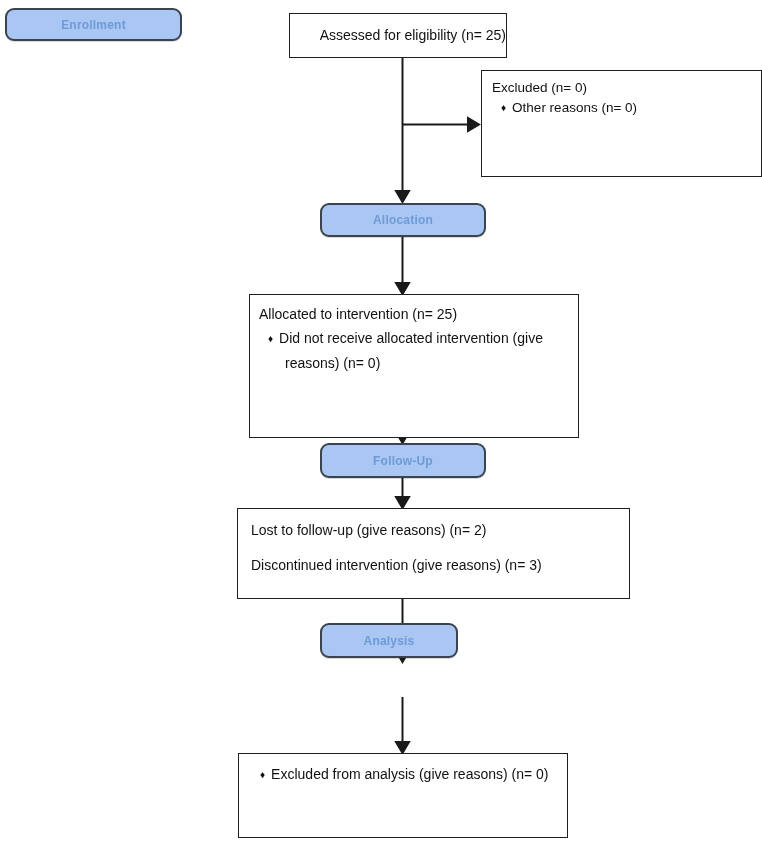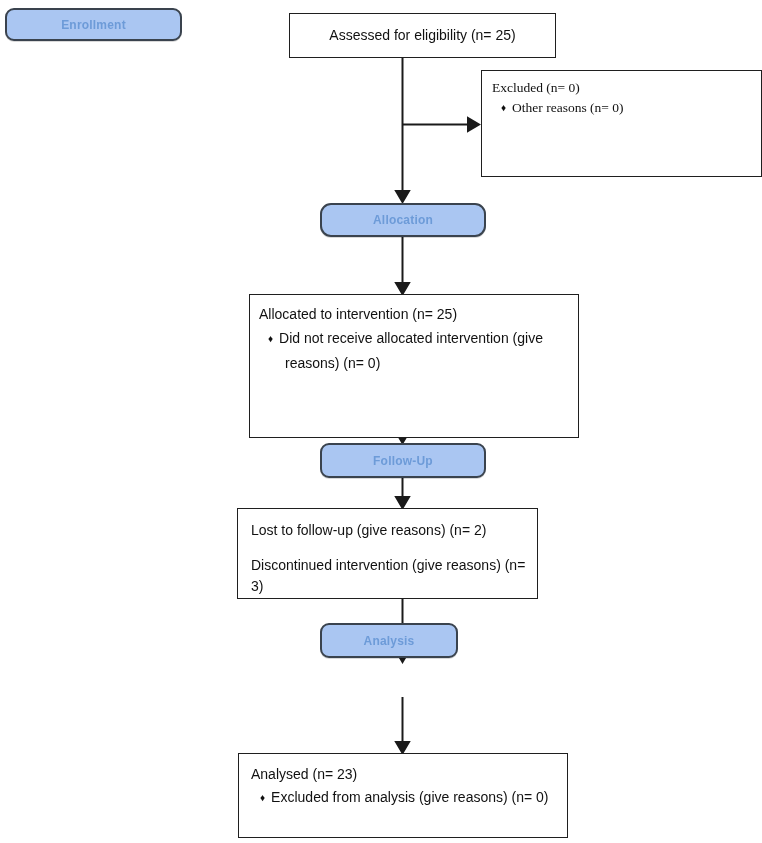--- a/index.html
+++ b/index.html
@@ -27,45 +27,45 @@
     position:absolute;
     background:var(--stage-fill);
     border:2px solid var(--stage-border);
     border-radius:9px;
     display:flex;align-items:center;justify-content:center;
     color:var(--stage-text);
     font-weight:bold;font-size:12px;letter-spacing:.2px;
     box-shadow:0 1px 0 rgba(0,0,0,.15);
   }
   .pill-enrollment{left:5px;top:8px;width:177px;height:33px;}
-  .pill-allocation{left:320px;top:203px;width:166px;height:34px;border-radius:11px;}
+  .pill-allocation{left:320px;top:203px;width:166px;height:34px;}
   .pill-followup{left:320px;top:443px;width:166px;height:35px;}
   .pill-analysis{left:320px;top:623px;width:138px;height:35px;}
   .flow-box{
     position:absolute;
     background:#fff;
     border:1.5px solid var(--box-border);
     font-size:13.5px;
     line-height:21px;
   }
   .box-assessed{
-    left:289px;top:13px;width:267px;height:45px;
-    display:flex;align-items:center;justify-content:center;
+    left:289px;top:13px;width:218px;height:45px;
+    display:flex;align-items:center;justify-content:flex-end;
     font-size:14px;
   }
   .box-excluded{
     left:481px;top:70px;width:281px;height:107px;
-    padding:7px 6px 8px 10px;line-height:20px;font-family:Liberation Serif, serif;
+    padding:7px 6px 8px 10px;line-height:20px;
   }
   .box-allocated{
     left:249px;top:294px;width:330px;height:144px;
     padding:7px 8px 0 9px;line-height:24px;font-size:14px;
   }
   .box-lost{
-    left:237px;top:508px;width:301px;height:91px;
+    left:237px;top:508px;width:393px;height:91px;
     padding:11px 8px 0 13px;font-size:14px;
   }
   .box-analysed{
     left:238px;top:753px;width:330px;height:85px;
     padding:9px 8px 0 12px;line-height:23px;font-size:14px;
   }
   .bullet{
     padding-left:26px;text-indent:-17px;
   }
   .diamond{
@@ -148,19 +148,18 @@
       <span class="diamond">♦</span><span>Did not receive allocated intervention (give reasons) (n= 0)</span>
     </div>
   </div>
 
   <div class="flow-box box-lost">
     <div class="line1">Lost to follow-up (give reasons) (n= 2)</div>
     <div class="line2">Discontinued intervention (give reasons) (n= 3)</div>
   </div>
 
   <div class="flow-box box-analysed">
-    <div>Analysed (n= 23)</div>
     <div class="bullet">
       <span class="diamond">♦</span><span>Excluded from analysis (give reasons) (n= 0)</span>
     </div>
   </div>
 
 </div>
 
 </body></html>

